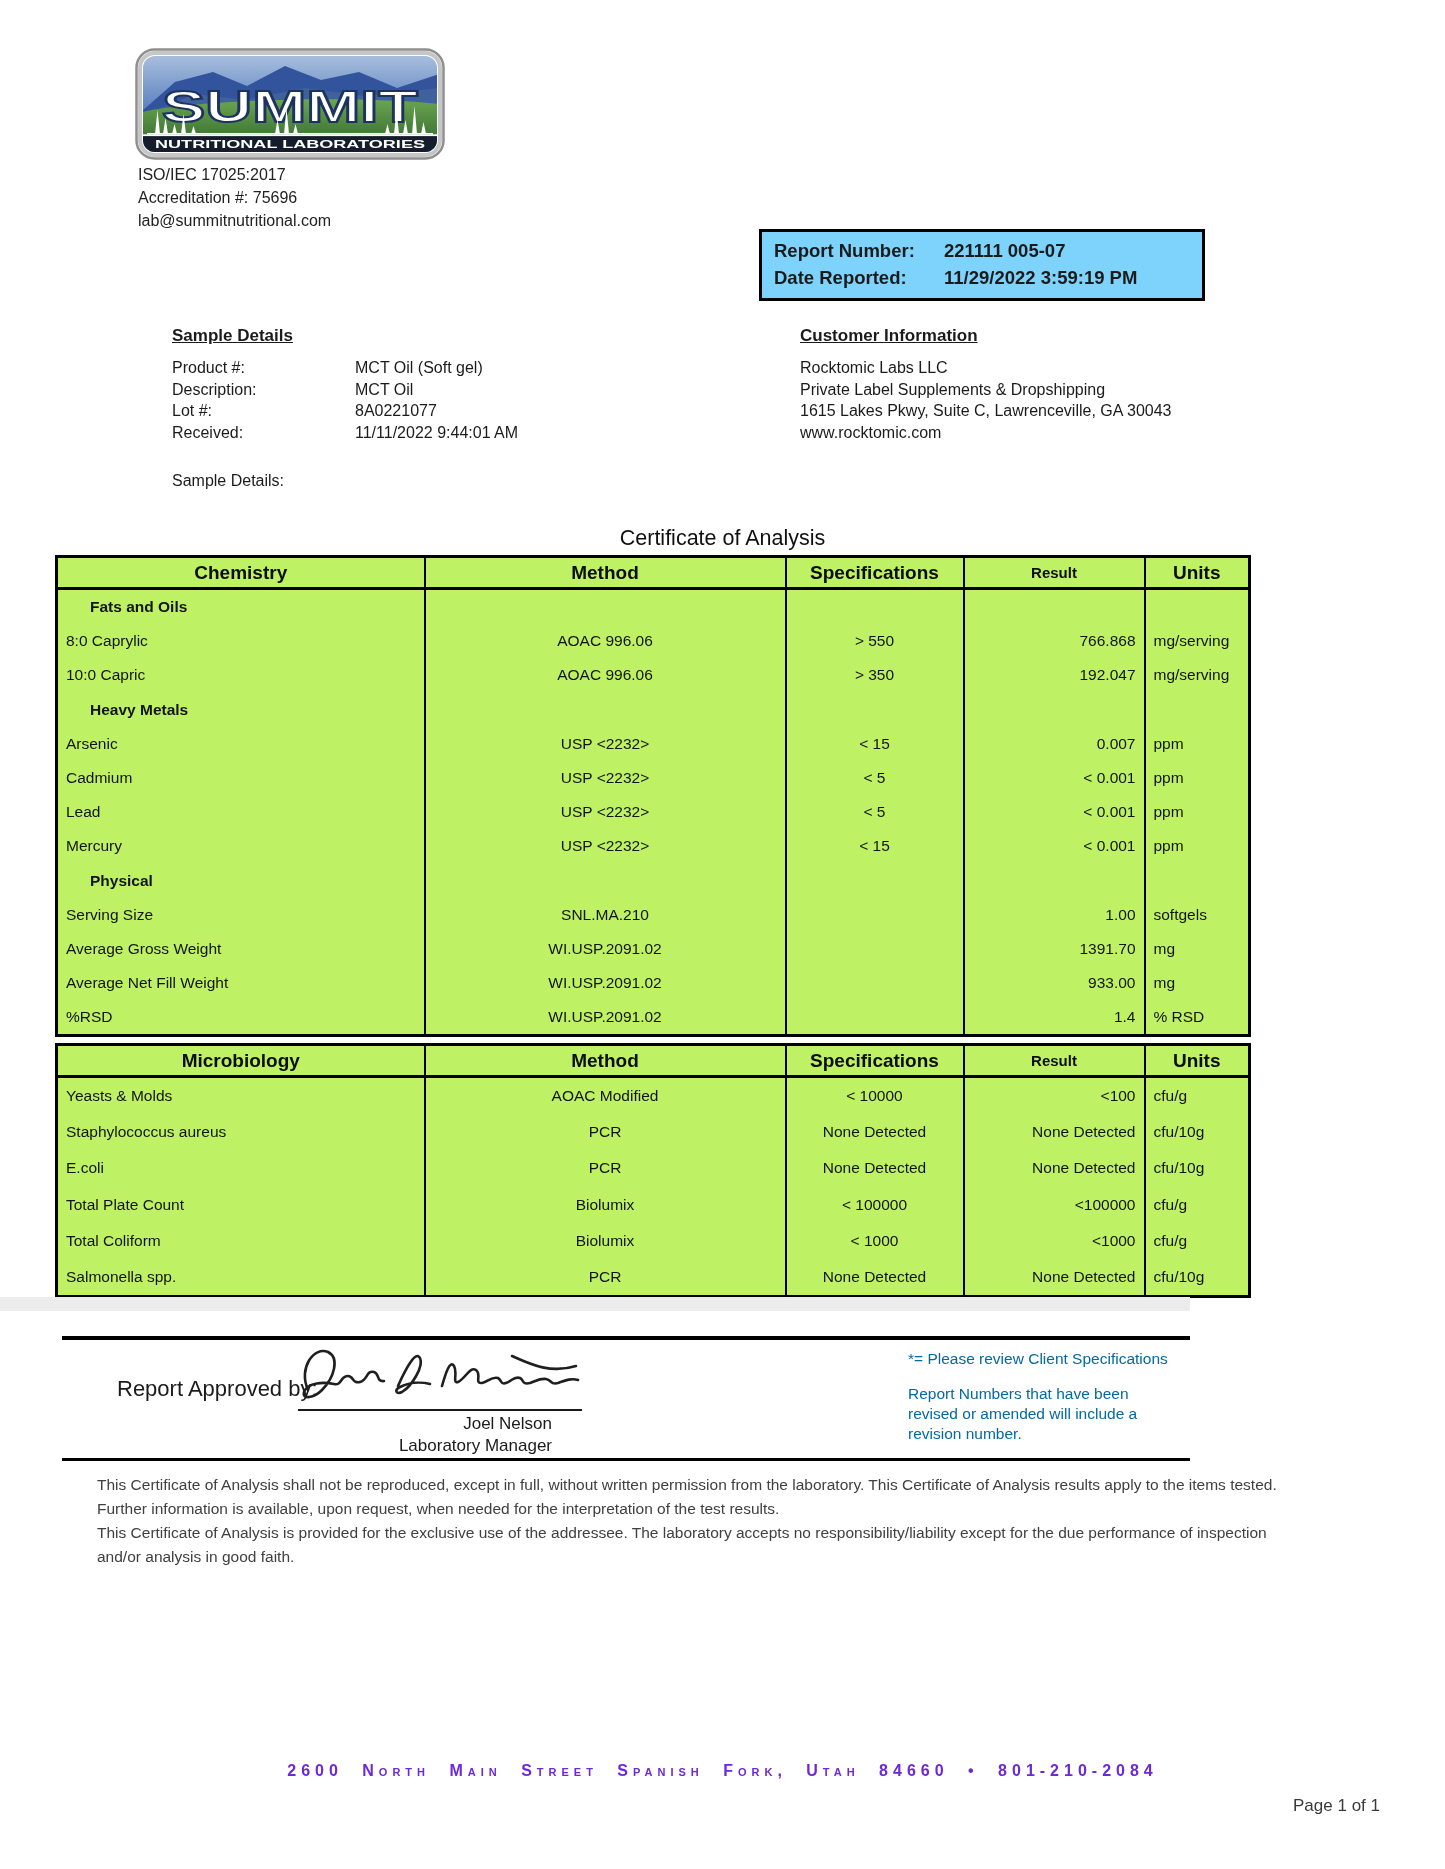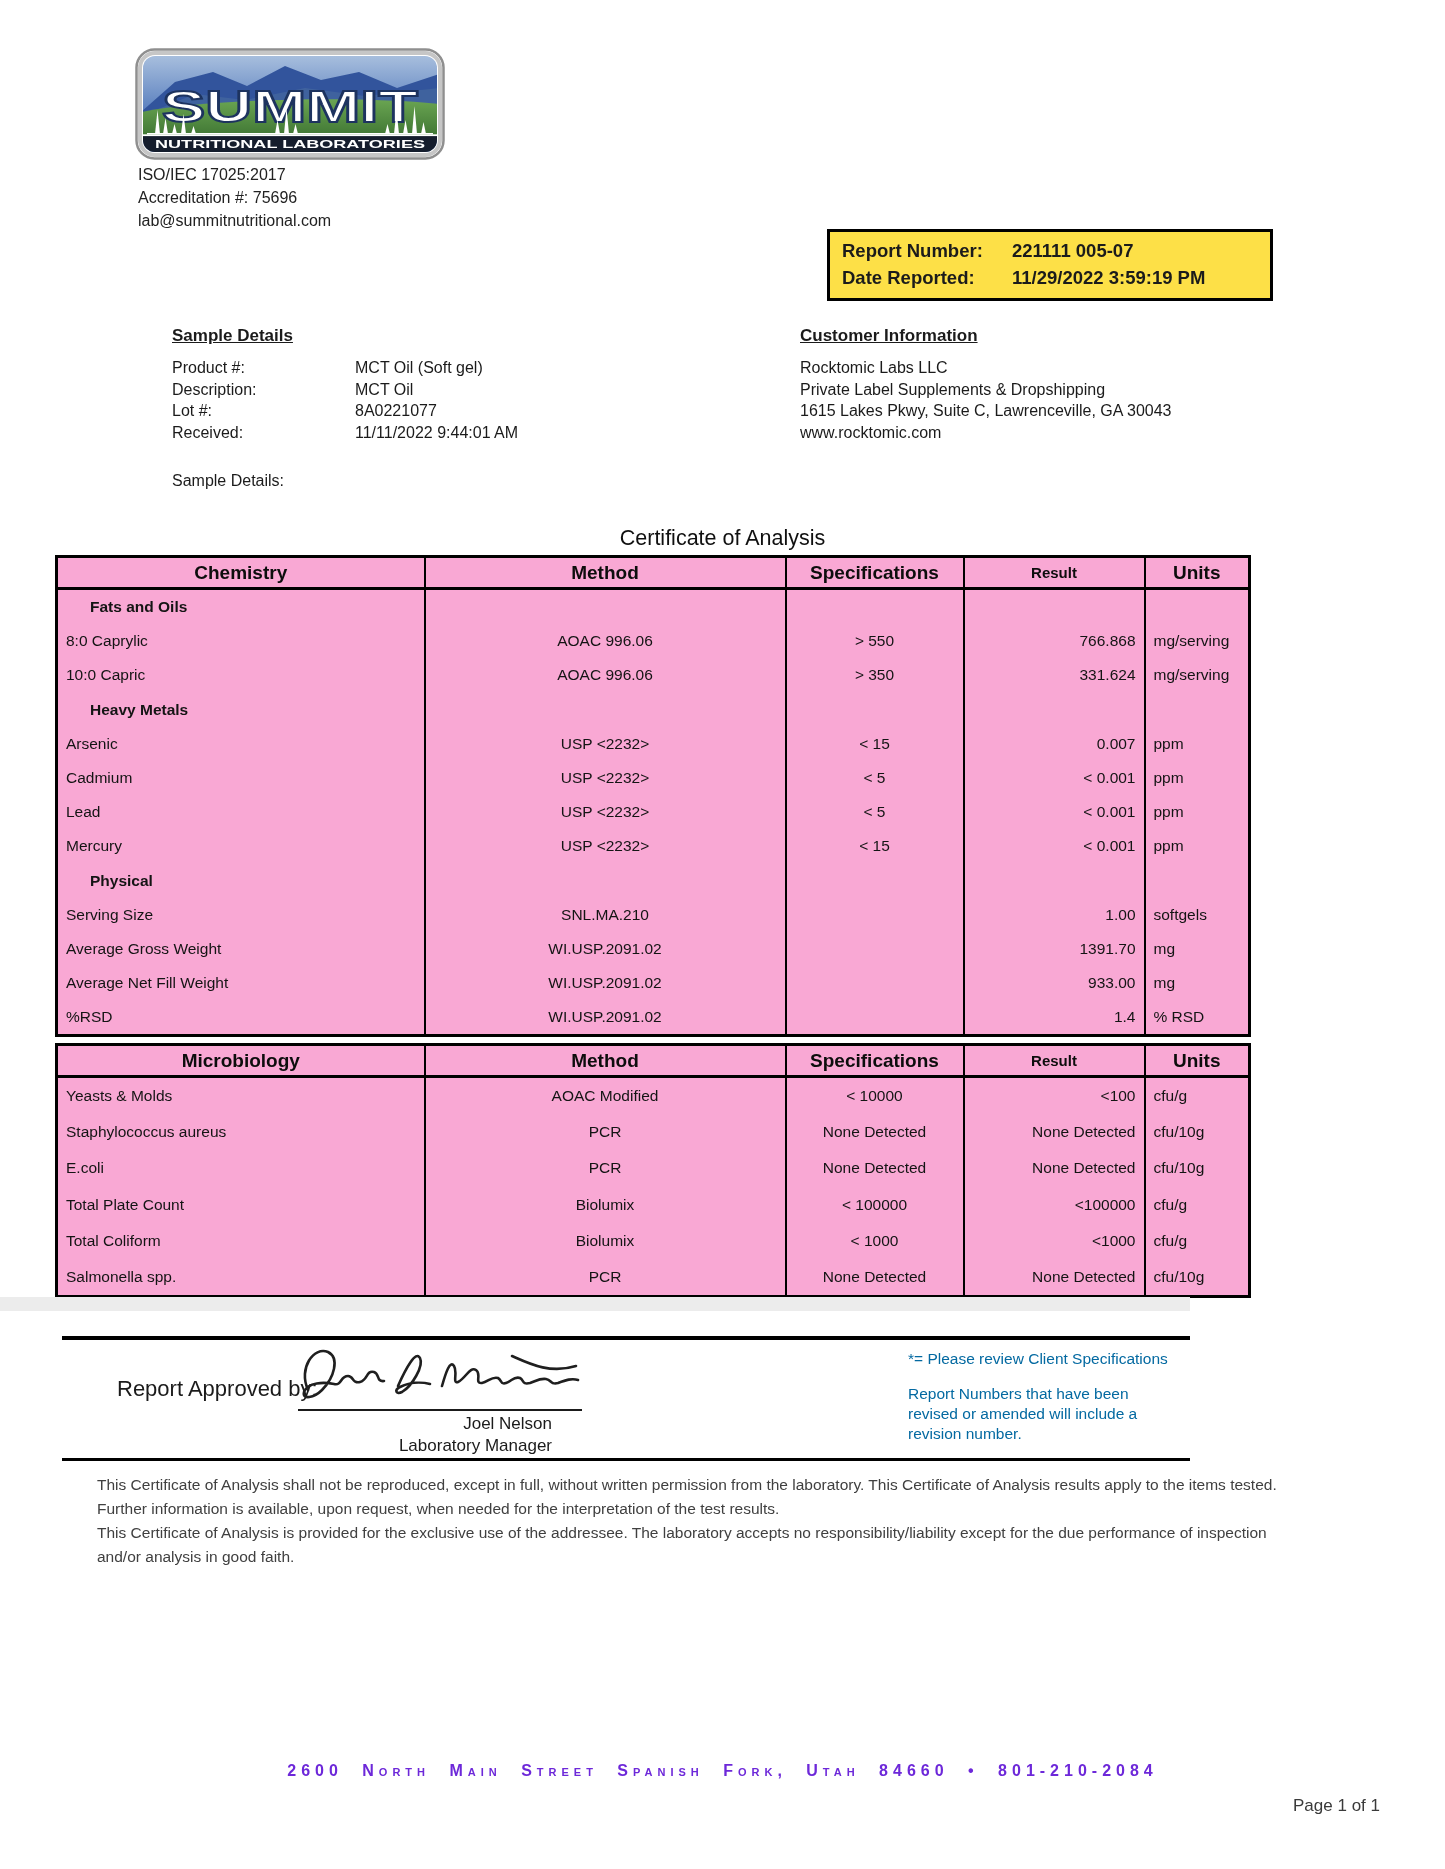--- a/index.html
+++ b/index.html
@@ -5,38 +5,38 @@
   html,body{margin:0;padding:0;background:#fff;}
   #page{position:relative;width:1445px;height:1869px;background:#ffffff;
         font-family:"Liberation Sans","DejaVu Sans",sans-serif;color:#1b1b1b;overflow:hidden;}
   .abs{position:absolute;}
 
   
   .logo{left:135px;top:48px;}
   .lab-contact{left:138px;top:163px;font-size:16px;line-height:23px;color:#222;}
 
   
-  .report-box{left:827px;top:229px;width:418px;border:3px solid #000;padding:5px 10px 7px 12px;background:#fde047;}
+  .report-box{left:759px;top:229px;width:418px;border:3px solid #000;padding:5px 10px 7px 12px;background:#7dd3fc;}
   .report-box .row{display:flex;font-weight:bold;font-size:18.5px;line-height:27px;}
   .report-box .lbl{width:170px;}
 
   .block-title{font-weight:bold;font-size:17px;text-decoration:underline;}
   .sample-block{left:172px;top:326px;font-size:16px;}
   .fields{margin-top:11px;}
   .kv{display:flex;line-height:21.5px;gap:20px;}
   .kv .k{width:163px;}
   .customer-block{left:800px;top:326px;font-size:16px;}
   .customer-block .lines{margin-top:11px;}
   .customer-block .lines div{line-height:21.5px;}
   .sample-extra{left:172px;top:472px;font-size:16px;}
 
   .coa-title{left:0;top:526px;width:1445px;text-align:center;font-size:21.5px;color:#101010;}
 
   
-  .coa-table{border-collapse:collapse;table-layout:fixed;width:1193px;background:#f9a8d4;border:3px solid #000;}
+  .coa-table{border-collapse:collapse;table-layout:fixed;width:1193px;background:#bef264;border:3px solid #000;}
   .coa-table th{border-right:2.5px solid #000;border-bottom:3.5px solid #000;font-size:19px;height:29px;padding:0;font-weight:bold;color:#0d0d0d;}
   .coa-table th.small{font-size:15px;}
   .coa-table th:last-child,.coa-table td:last-child{border-right:none;}
   .coa-table td{border-right:2.5px solid #000;font-size:15.5px;padding:0 8px;white-space:nowrap;overflow:hidden;color:#141414;}
   #chem-table{left:55px;top:555px;}
   #micro-table{left:55px;top:1043px;}
   #chem-table td{height:34.2px;}
   #micro-table td{height:36.2px;}
   .col-name{text-align:left;padding-left:7px;}
   .col-method,.col-spec{text-align:center;}
@@ -200,21 +200,21 @@
           <td class="col-name">8:0 Caprylic</td>
           <td class="col-method">AOAC 996.06</td>
           <td class="col-spec">&gt; 550</td>
           <td class="col-result">766.868</td>
           <td class="col-units">mg/serving</td>
         </tr>
         <tr class="data-row">
           <td class="col-name">10:0 Capric</td>
           <td class="col-method">AOAC 996.06</td>
           <td class="col-spec">&gt; 350</td>
-          <td class="col-result">331.624</td>
+          <td class="col-result">192.047</td>
           <td class="col-units">mg/serving</td>
         </tr>
         <tr class="section-row">
           <td class="col-name">Heavy Metals</td>
           <td class="col-method"></td>
           <td class="col-spec"></td>
           <td class="col-result"></td>
           <td class="col-units"></td>
         </tr>
         <tr class="data-row">

